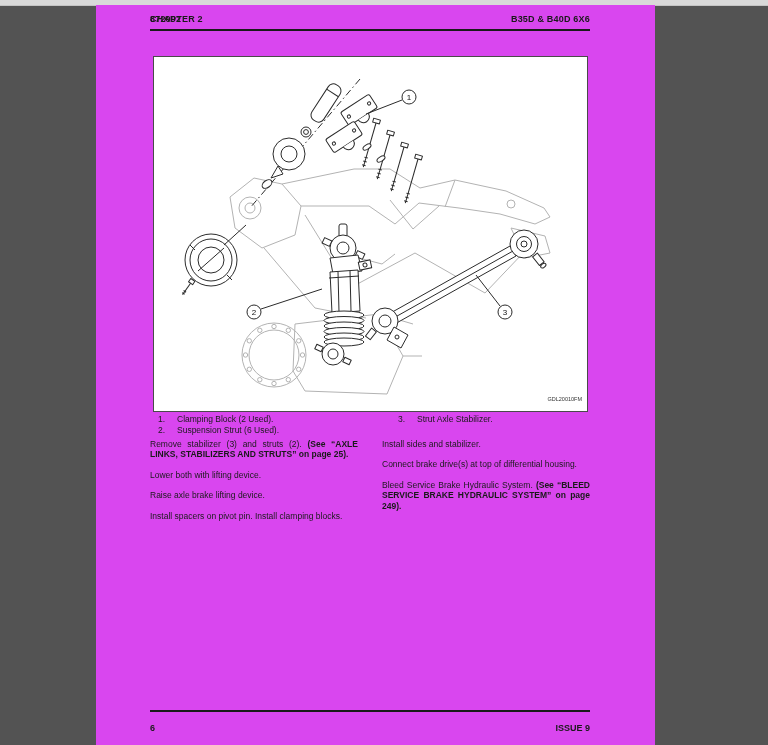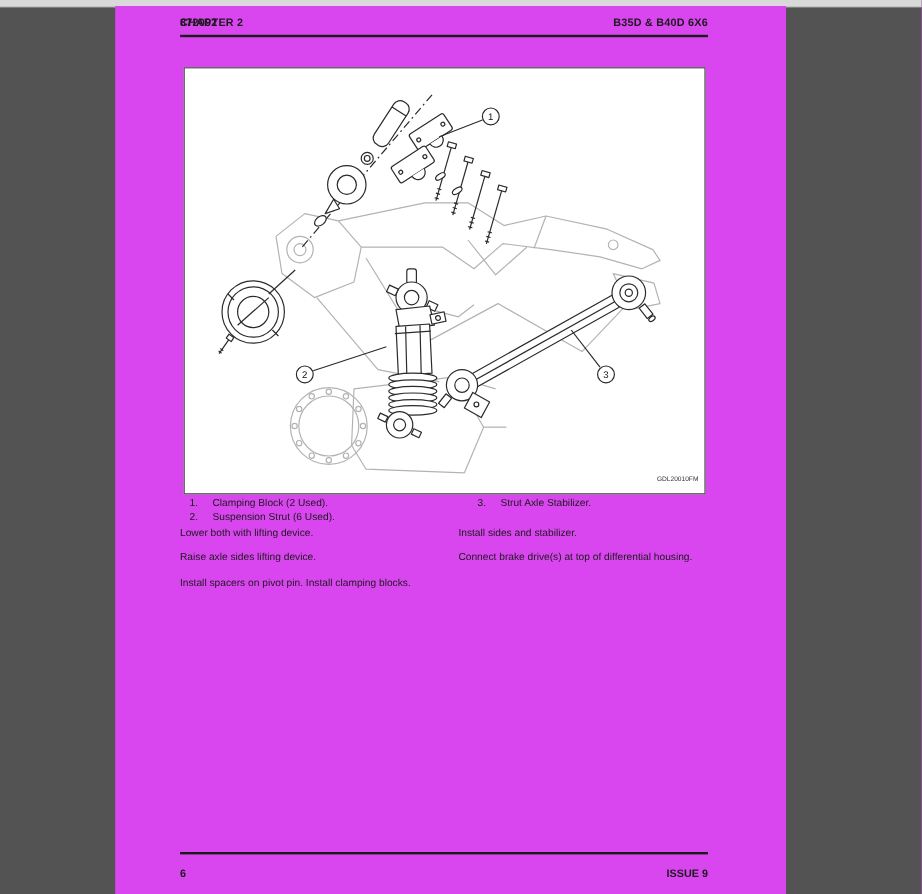--- a/index.html
+++ b/index.html
@@ -284,27 +284,29 @@
     <div class="cap-col-right">
       <div class="cap-row">
         <span class="cap-num">3.</span>
         <span>Strut Axle Stabilizer.</span>
       </div>
     </div>
   </div>
 
   <div class="body-cols">
     <div class="col">
+      <p><span>Remove stabilizer (3) and struts (2). </span><b>(See “AXLE LINKS, STABILIZERS AND STRUTS” on page 25).</b></p>
       <p><span>Lower both with lifting device.</span><b></b></p>
-      <p><span>Raise axle sides lifting device.</span><b></b></p>
+      <p><span>Raise axle brake lifting device.</span><b></b></p>
       <p><span>Install spacers on pivot pin. Install clamping blocks.</span><b></b></p>
     </div>
     <div class="col">
       <p><span>Install sides and stabilizer.</span><b></b></p>
       <p><span>Connect brake drive(s) at top of differential housing.</span><b></b></p>
+      <p><span>Bleed Service Brake Hydraulic System. </span><b>(See “BLEED SERVICE BRAKE HYDRAULIC SYSTEM” on page 249).</b></p>
     </div>
   </div>
 
   <div class="doc-footer">
     <div class="rule"></div>
     <div class="ftr-row">
       <span>6</span>
       <span>ISSUE 9</span>
     </div>
   </div>

